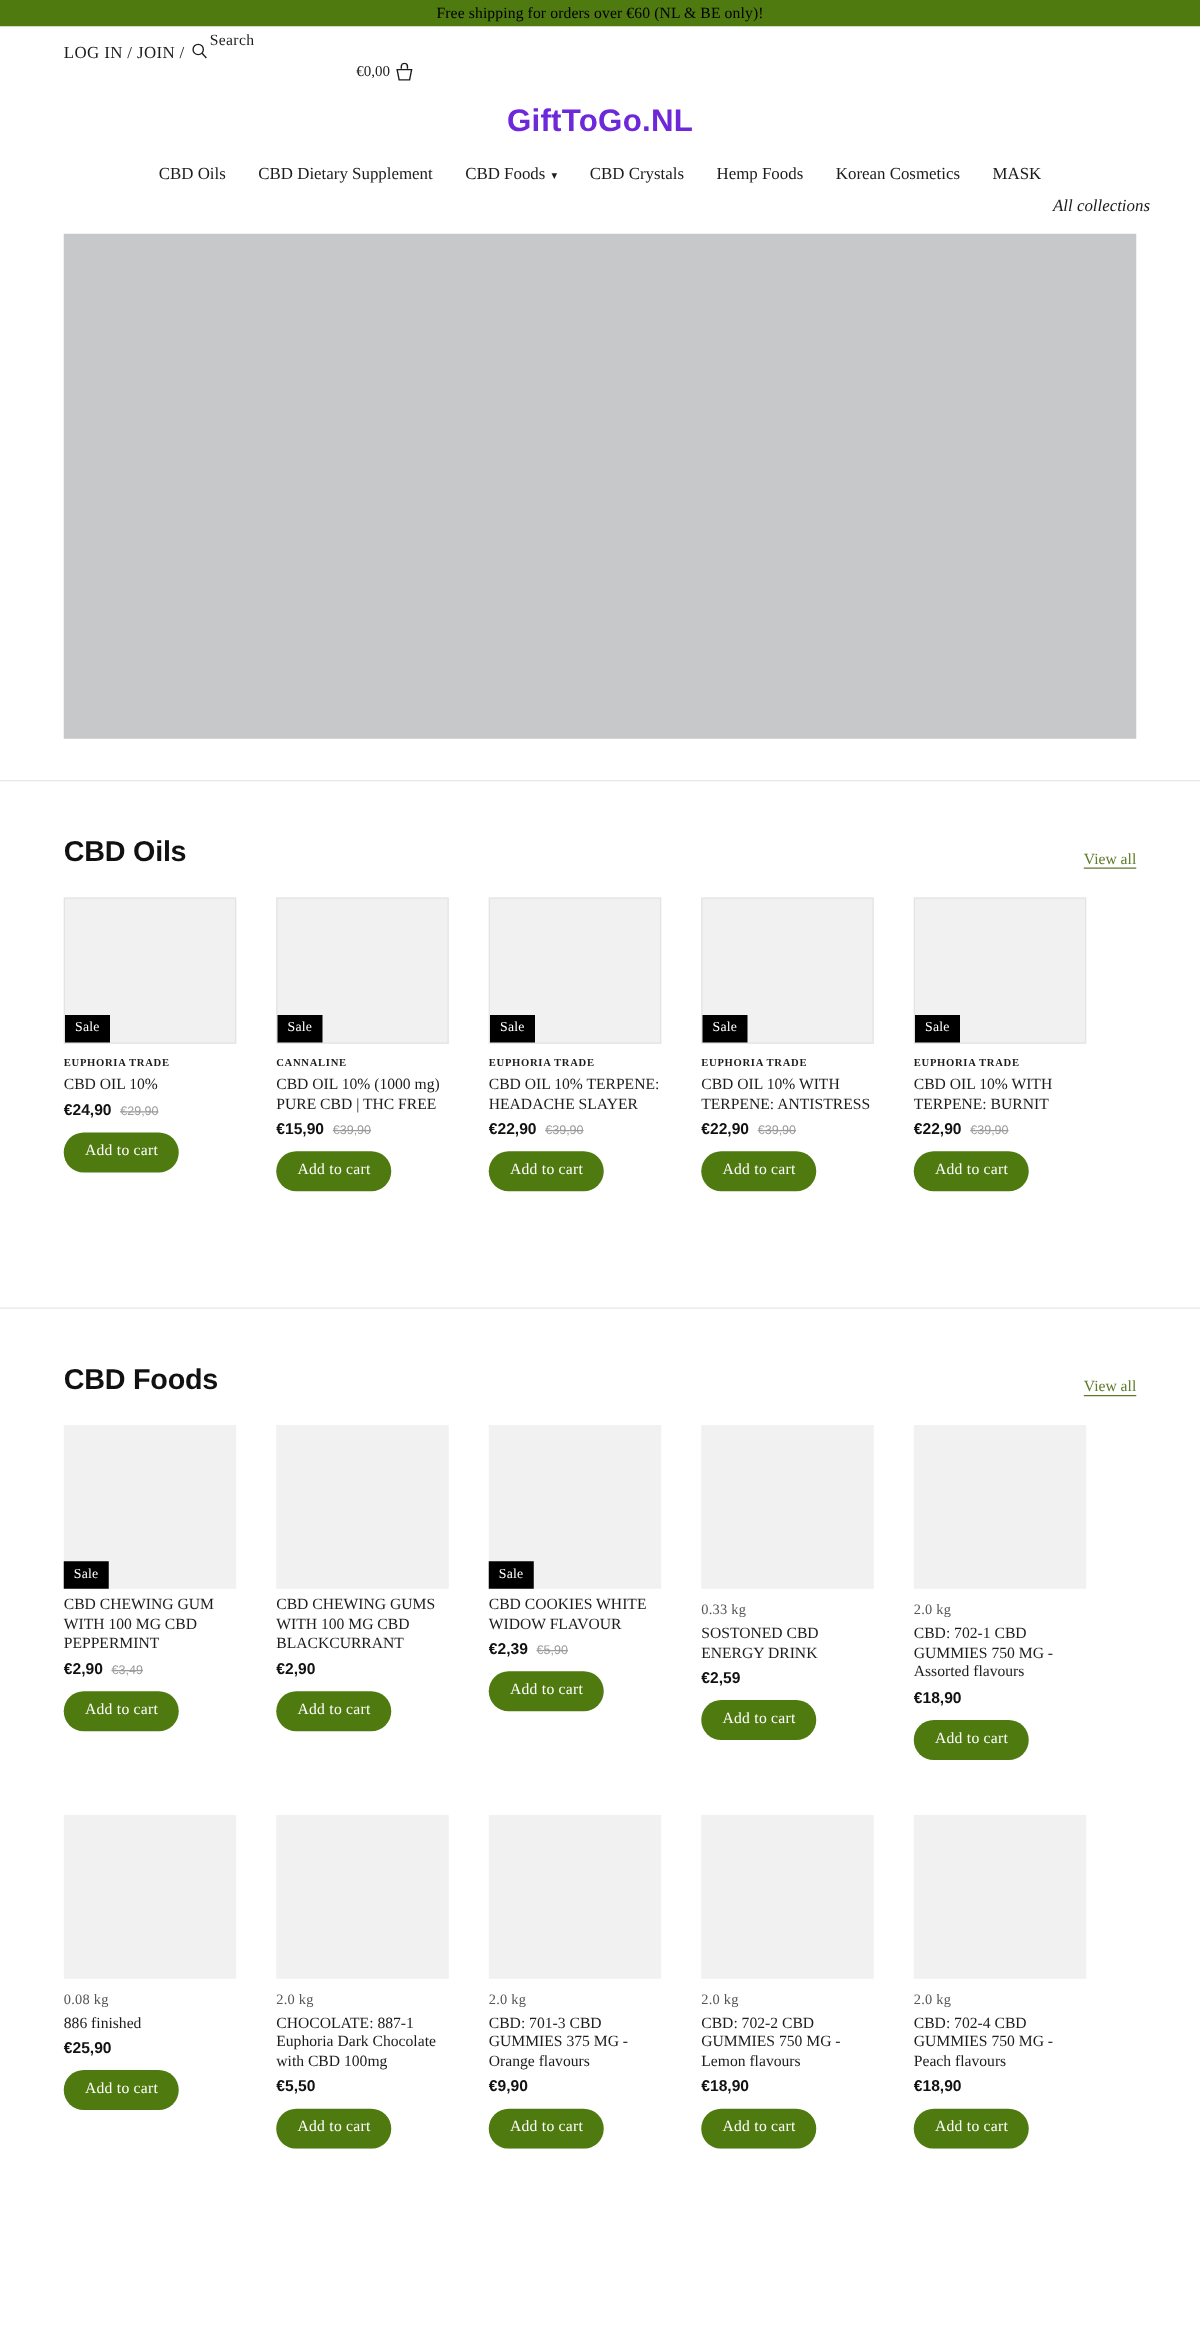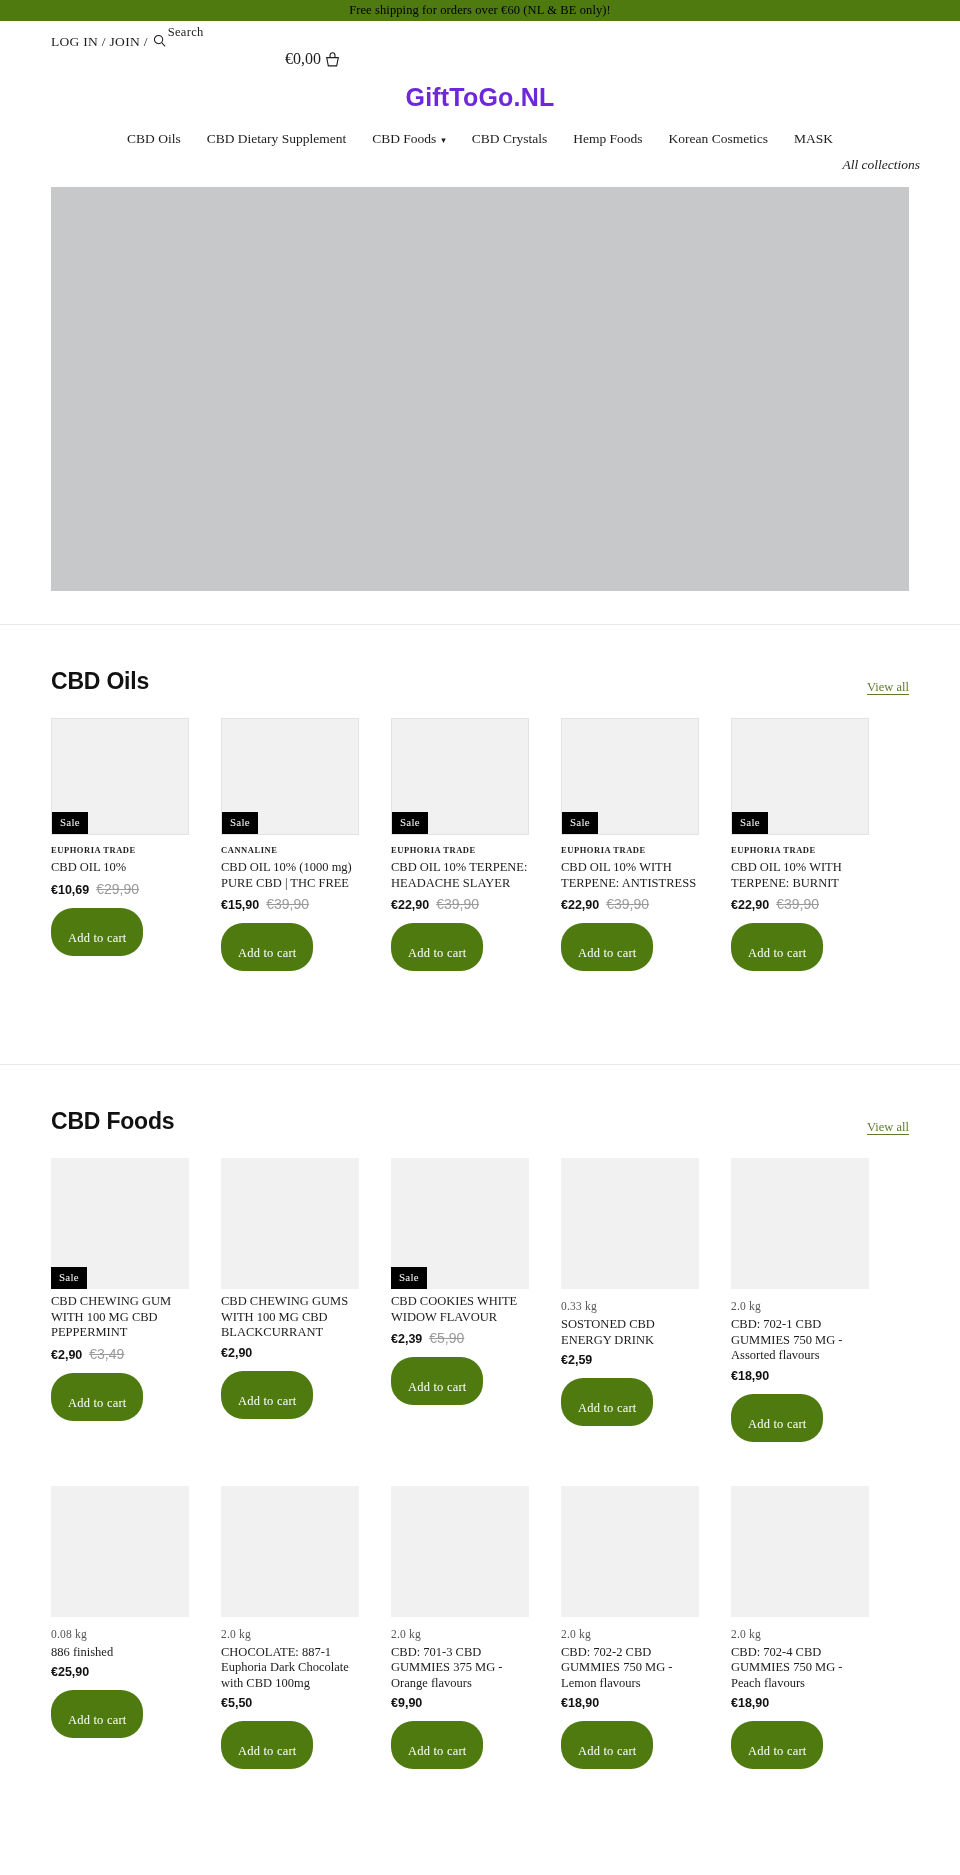--- a/index.html
+++ b/index.html
@@ -37,22 +37,22 @@
     letter-spacing: .3px;
     color: #1c1c1c;
   }
   .util-left .acct { white-space: nowrap; }
   .search-wrap { display: flex; align-items: flex-start; margin-left: 4px; }
   .search-ico { width: 15px; height: 15px; display:block; margin-top: -1px; }
   .search-label { font-size: 12.5px; margin-left: 1px; margin-top: -9px; }
   .util-cart {
     position: absolute;
     left: 285px; top: 29px;
-    display: flex; align-items: flex-end; gap: 4px;
-    font-size: 16px;
+    display: flex; align-items: flex-start; gap: 4px;
+    font-size: 12px;
   }
   .cart-ico { width: 15px; height: 16px; display:block; }
 
   
   .logo {
     text-align: center;
     margin-top: 17px;
     font-size: 25px;
     font-weight: bold;
     color: #6d28d9;
@@ -176,35 +176,35 @@
     white-space: nowrap;
   }
   .price {
     font-family: "Liberation Sans", sans-serif;
     font-weight: bold;
     font-size: 12.5px;
     color: #111;
   }
   .compare {
     font-family: "Liberation Sans", sans-serif;
-    font-size: 14px;
+    font-size: 10px;
     color: #9a9a9a;
     text-decoration: line-through;
   }
   .atc {
     display: inline-block;
     margin-top: 11px;
     background: #4e7a10;
     color: #ffffff;
     border: none;
     border-radius: 22px;
     font-family: "Liberation Serif", serif;
     font-size: 12.5px;
     letter-spacing: .2px;
-    padding: 23px 17px 10px 17px;
+    padding: 7px 17px 10px 17px;
     cursor: pointer;
     white-space: nowrap;
   }
   .row-pad { height: 44px; }
   .section-bottom { height: 60px; }
 </style>
 </head>
 <body>
 
 <div class="page">
@@ -275,21 +275,21 @@
 
     <div class="grid oils">
 
       <div class="card">
         <div class="card-media">
           <span class="badge">Sale</span>
         </div>
         <div class="vendor">EUPHORIA TRADE</div>
         <div class="ptitle">CBD OIL 10%</div>
         <div class="prices">
-          <span class="price">€10,69</span>
+          <span class="price">€24,90</span>
           <span class="compare">€29,90</span>
         </div>
         <button class="atc">Add to cart</button>
       </div>
 
       <div class="card">
         <div class="card-media">
           <span class="badge">Sale</span>
         </div>
         <div class="vendor">CANNALINE</div>

